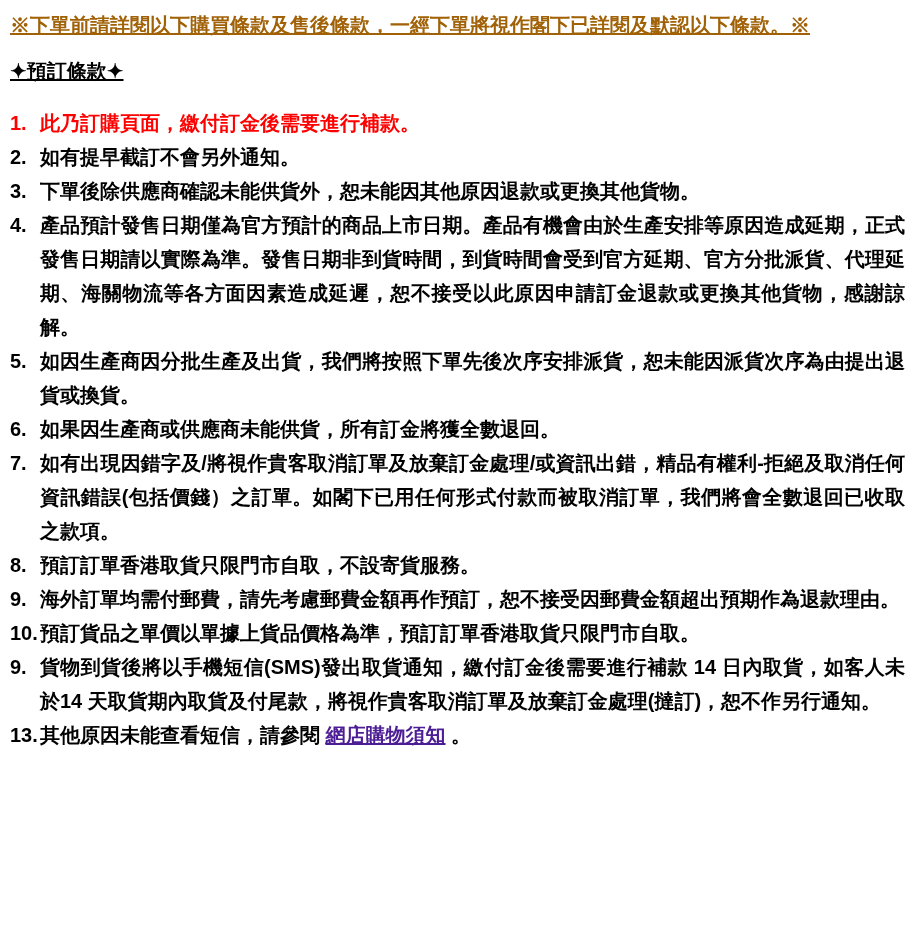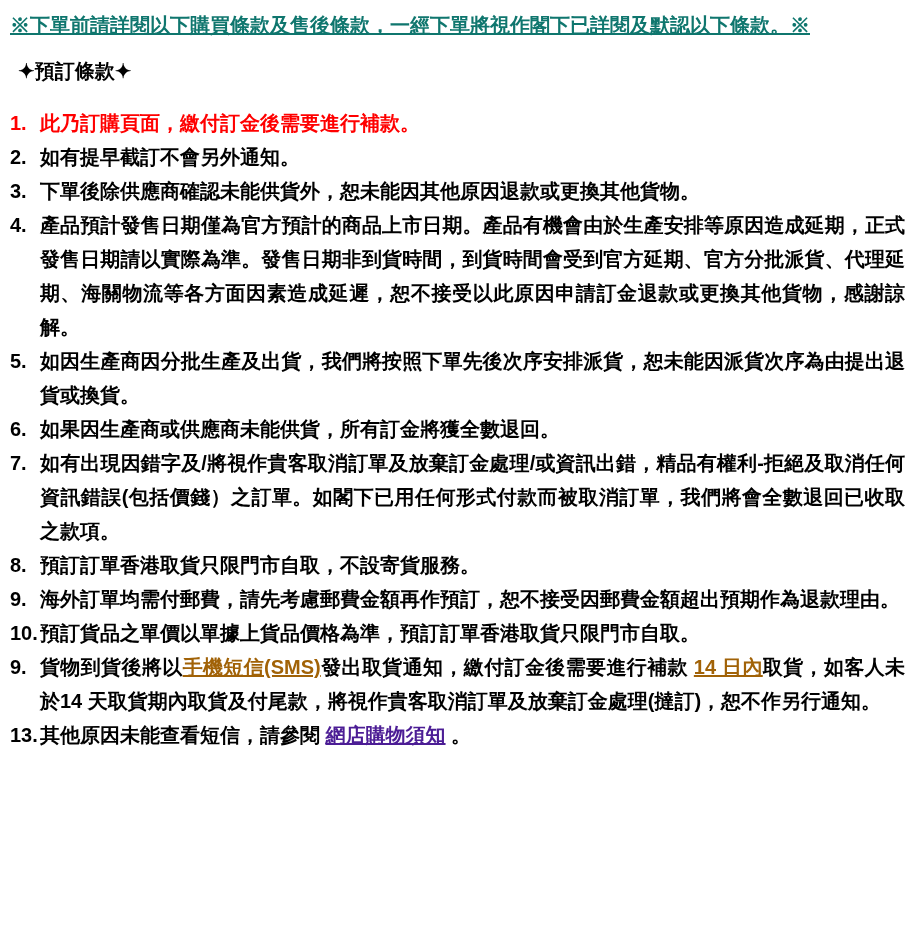--- a/index.html
+++ b/index.html
@@ -13,30 +13,30 @@
     box-sizing: border-box;
     padding: 6px 8px 0 10px;
     font-family: "Liberation Sans", sans-serif;
     font-weight: bold;
     font-size: 20px;
     color: #000000;
     overflow: hidden;
   }
   .notice {
     margin: 4px 0 16px 0;
-    color: #0f766e;
+    color: #a16207;
     text-decoration: underline;
     line-height: 30px;
   }
   .section-title {
     margin: 0 0 20px 0;
     line-height: 30px;
   }
   .section-title .u {
-    margin-left: 8px;
+    text-decoration: underline;
   }
   .terms {
     width: 100%;
   }
   .term {
     display: flex;
     align-items: flex-start;
     line-height: 34px;
   }
   .term .num {
@@ -45,22 +45,21 @@
   }
   .term .text {
     flex: 1 1 auto;
     text-align: justify;
   }
   .term.red .num,
   .term.red .text {
     color: #ff0000;
   }
   .red-u {
-    color: #a16207;
-    text-decoration: underline;
+    color: #000000;
   }
   .link {
     color: #4c1d95;
     text-decoration: underline;
     cursor: pointer;
   }
 </style>
 </head>
 <body>
 

